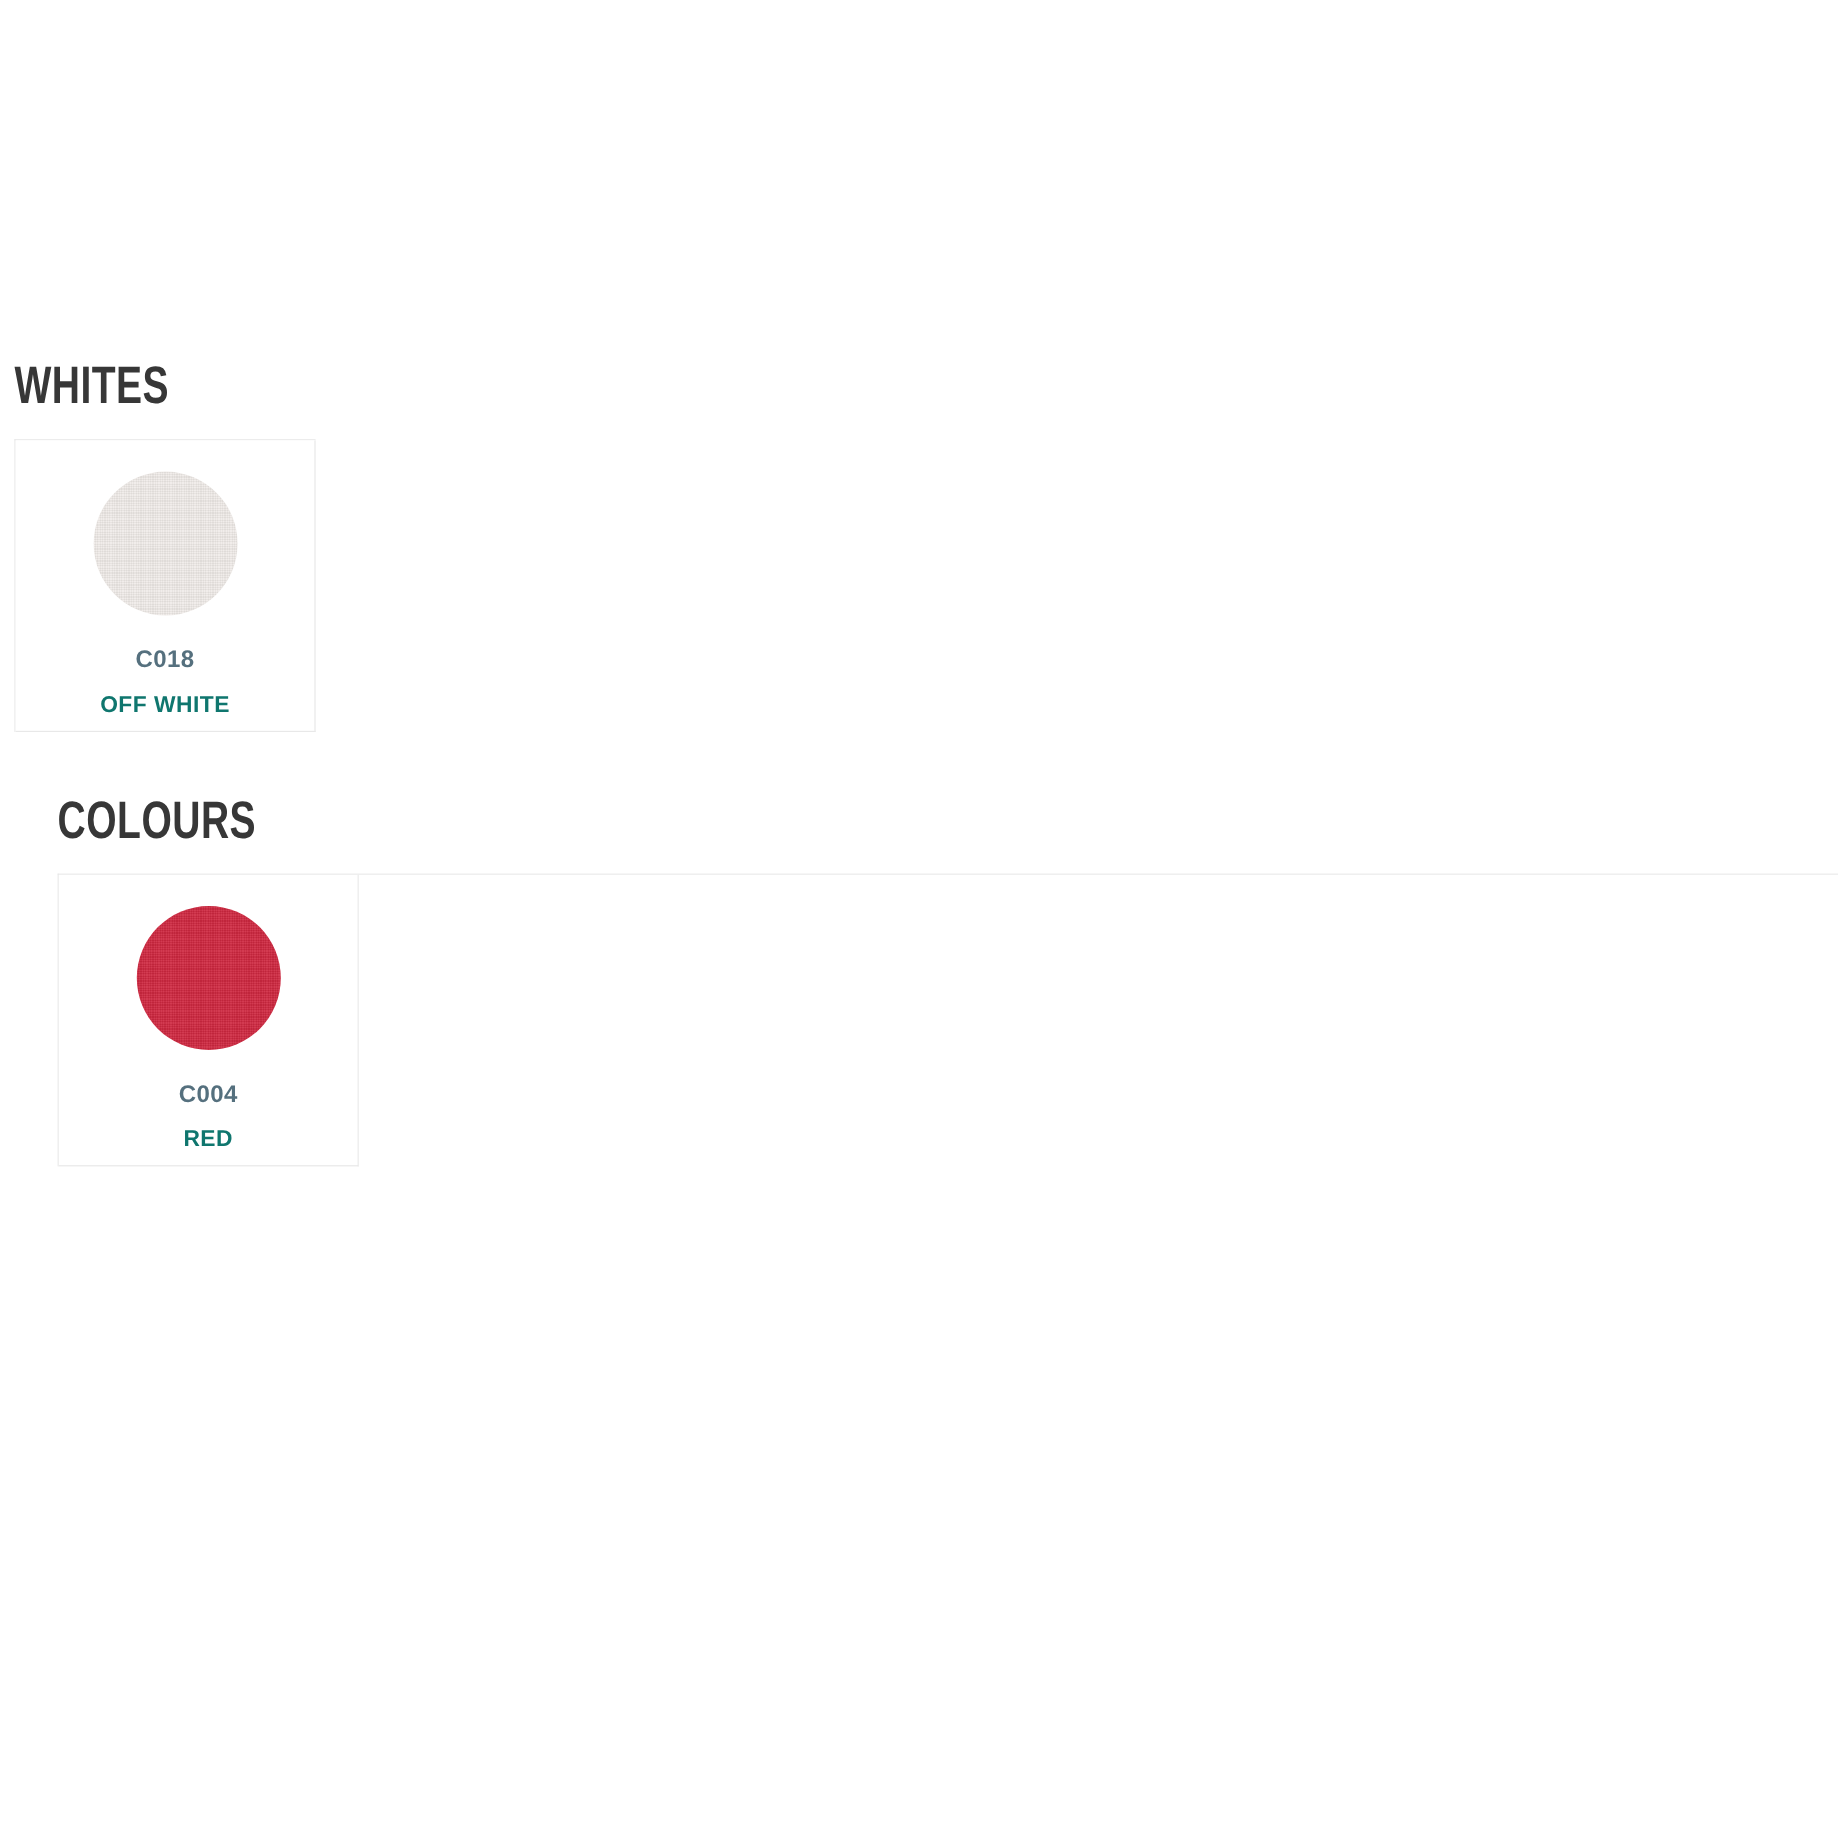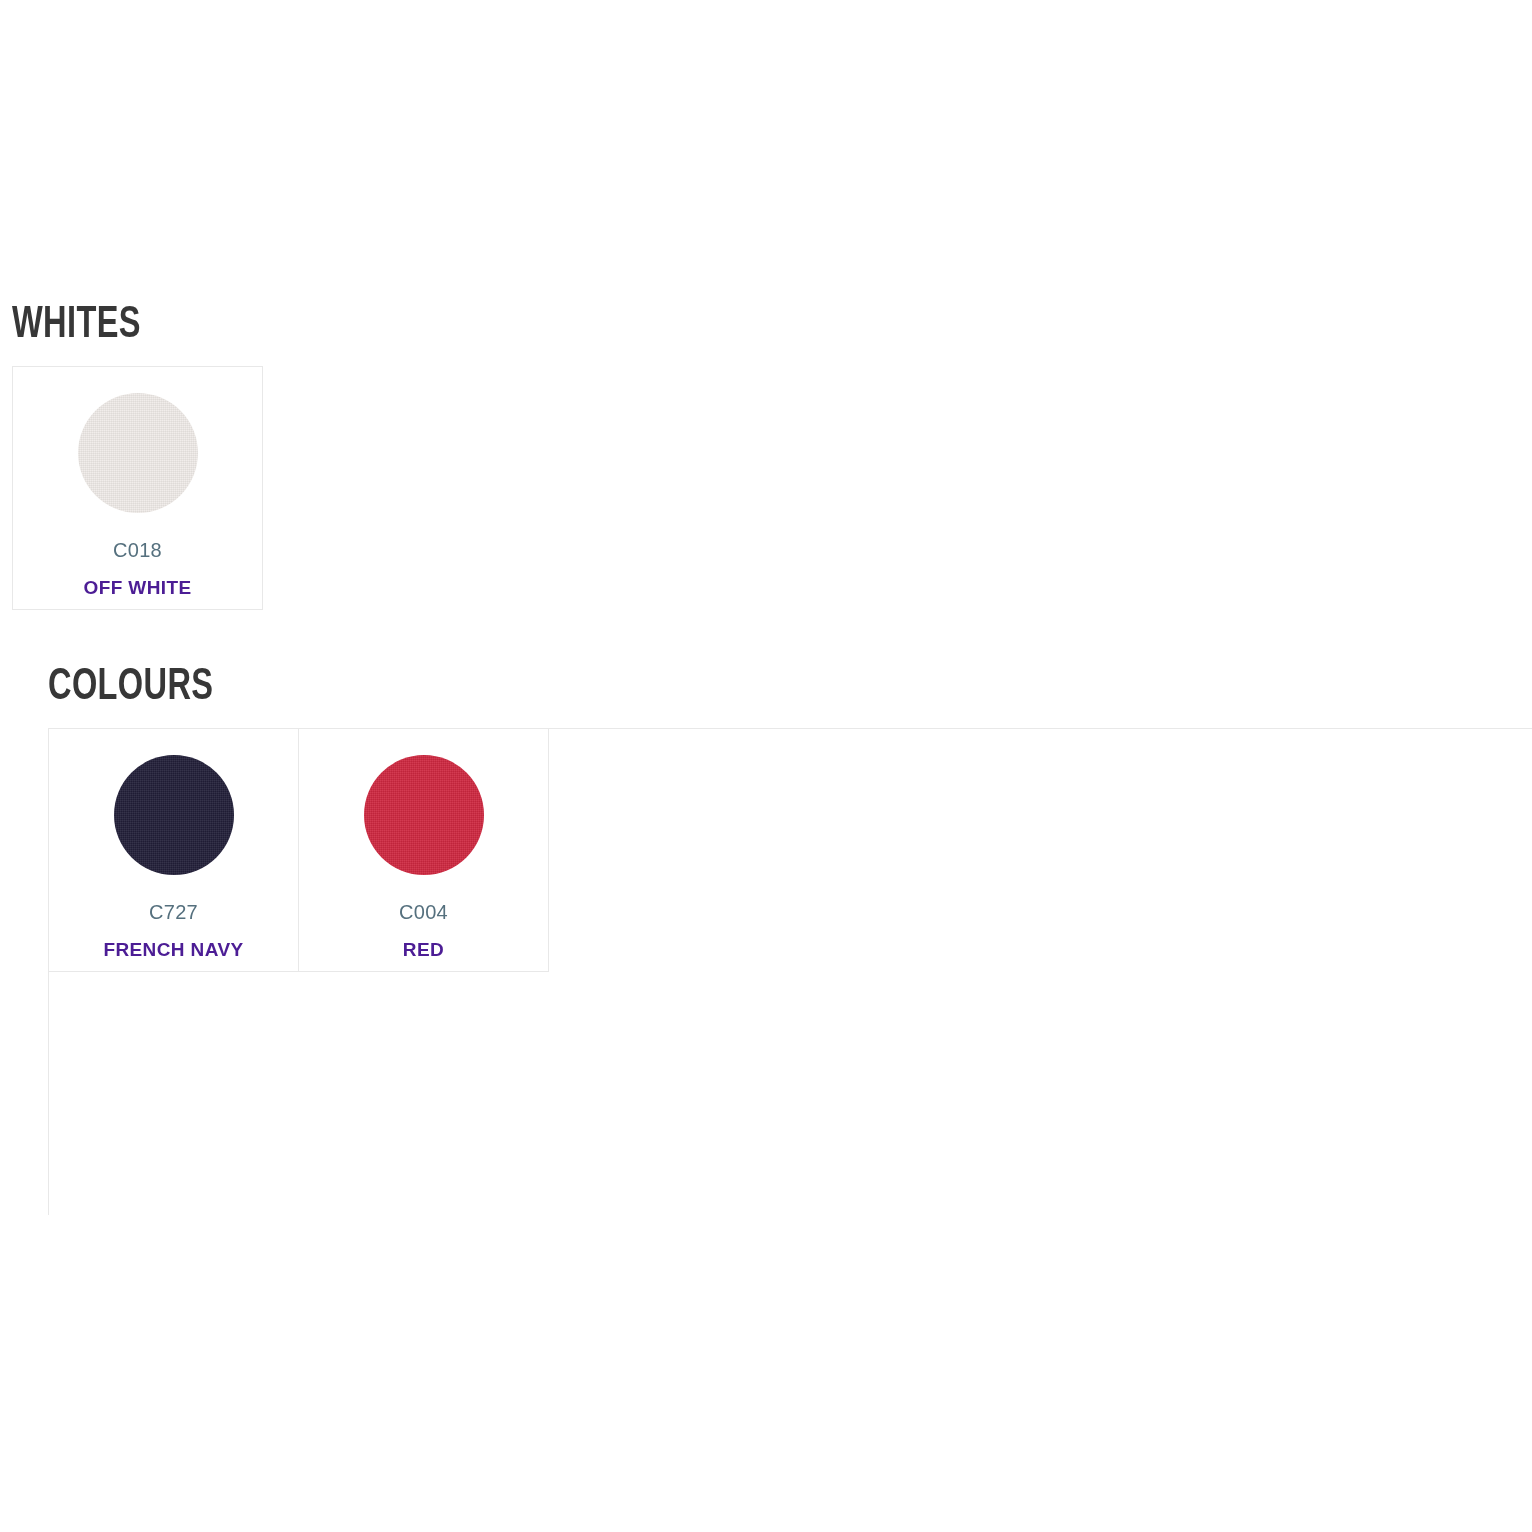--- a/index.html
+++ b/index.html
@@ -97,30 +97,30 @@
       repeating-linear-gradient(90deg, rgba(255,255,255,0.05) 0 1px, rgba(0,0,0,0.04) 1px 2px);
     pointer-events: none;
     opacity: 0.9;
   }
 
   .swatch-code {
     margin-top: 27px;
     font-size: 20px;
     line-height: 20px;
     color: #55707e;
-    font-weight: 400;
+    font-weight: 700;
     letter-spacing: 0.3px;
     text-align: center;
   }
   .swatch-name {
     margin-top: 18px;
     font-size: 19px;
     line-height: 20px;
     font-weight: 700;
-    color: #4c1d95;
+    color: #0f766e;
     letter-spacing: 0.4px;
     text-transform: uppercase;
     text-align: center;
     white-space: nowrap;
   }
 </style>
 </head>
 <body>
 
 <div class="page">
@@ -133,25 +133,20 @@
           <div class="swatch-code">C018</div>
           <div class="swatch-name">OFF WHITE</div>
         </div>
       </div>
   </section>
 
   <section class="section" id="section-colours" style="top:662px;padding-left:36px;">
     <h2 class="section-heading">COLOURS</h2>
     <div class="swatch-grid">
         <div class="swatch-cell">
-          <div class="swatch-dot" style="background-color: rgb(34, 31, 57);"></div>
-          <div class="swatch-code">C727</div>
-          <div class="swatch-name">FRENCH NAVY</div>
-        </div>
-        <div class="swatch-cell">
           <div class="swatch-dot" style="background-color: rgb(207, 40, 64);"></div>
           <div class="swatch-code">C004</div>
           <div class="swatch-name">RED</div>
         </div>
         <div class="swatch-cell empty"></div>
         <div class="swatch-cell empty"></div>
         <div class="swatch-cell empty"></div>
         <div class="swatch-cell empty"></div>
         <div class="swatch-cell empty"></div>
       </div>

